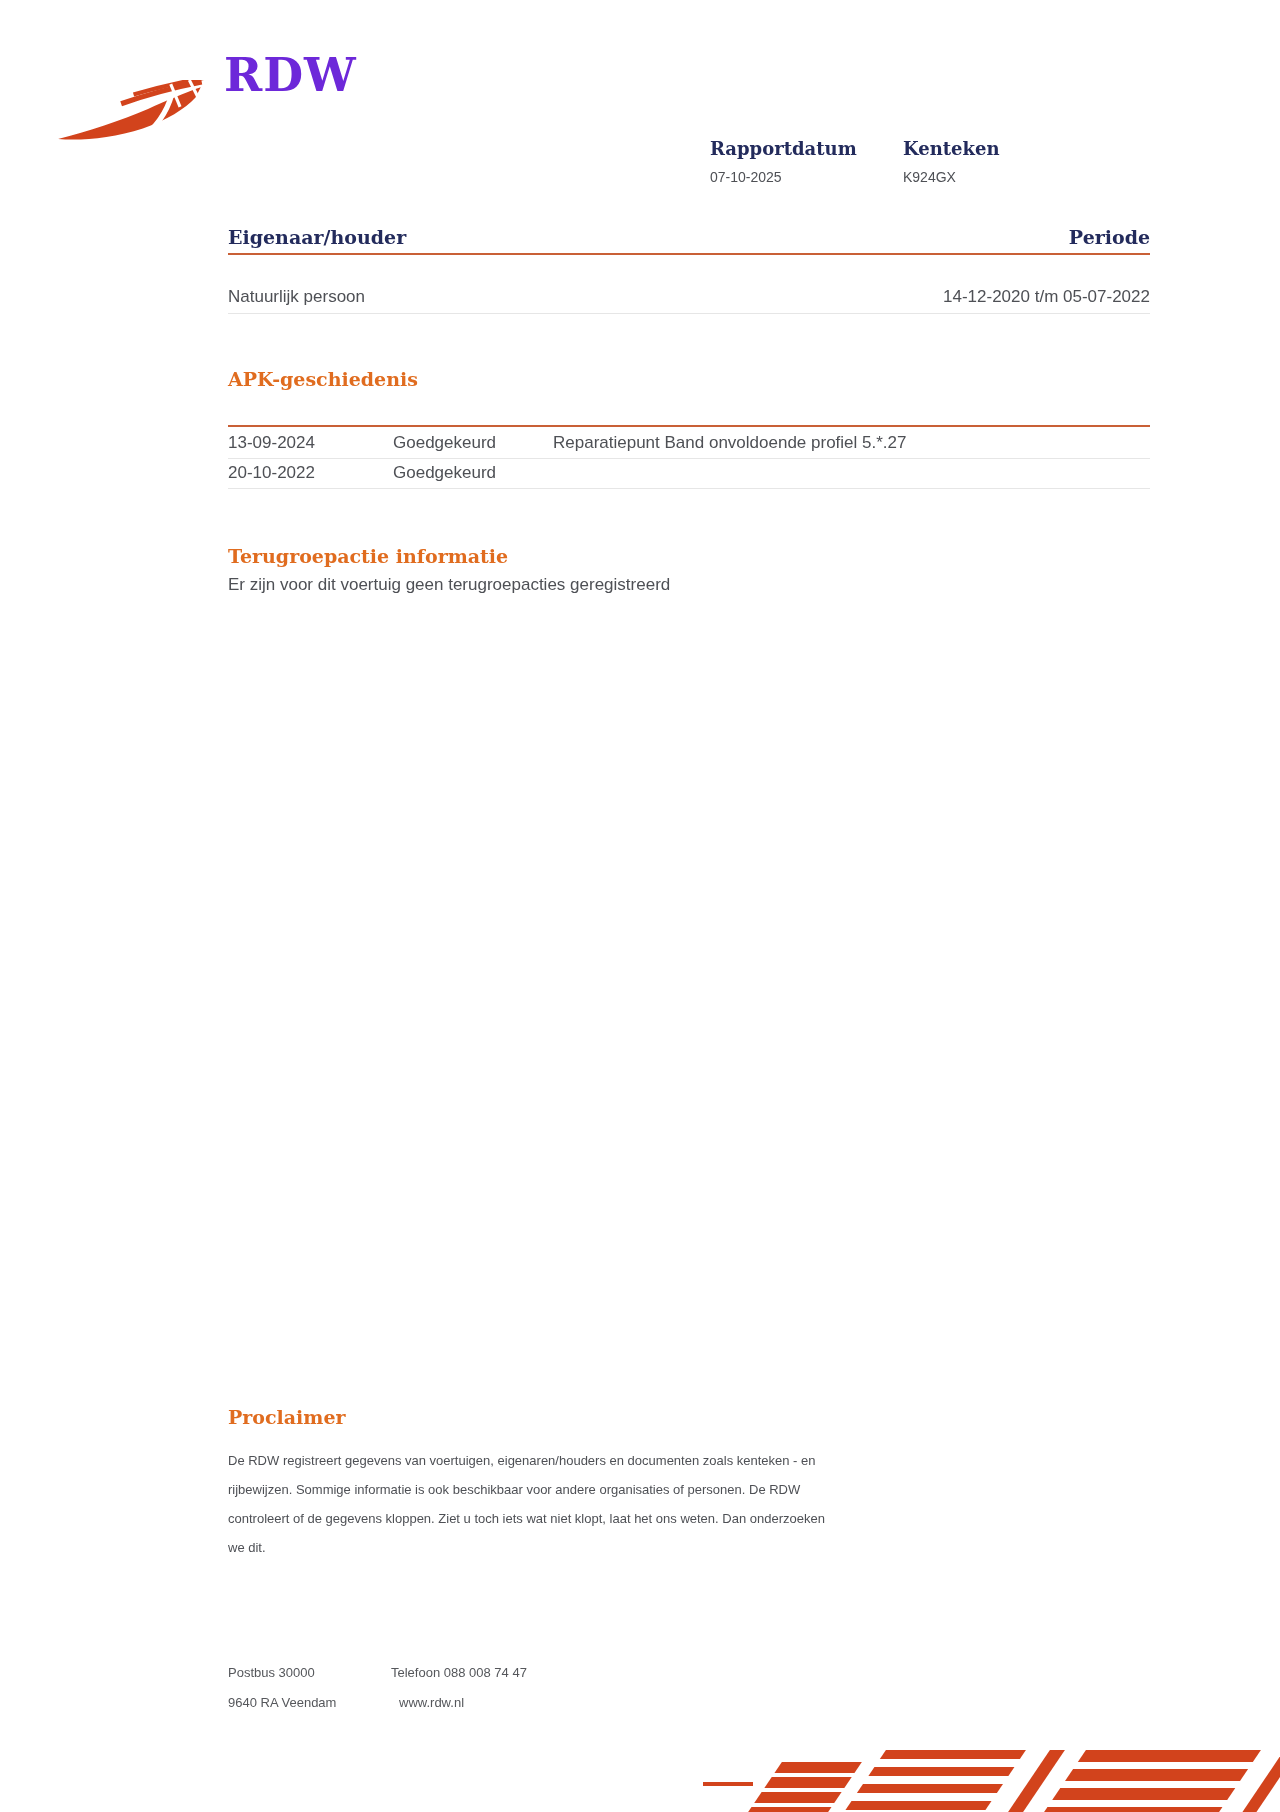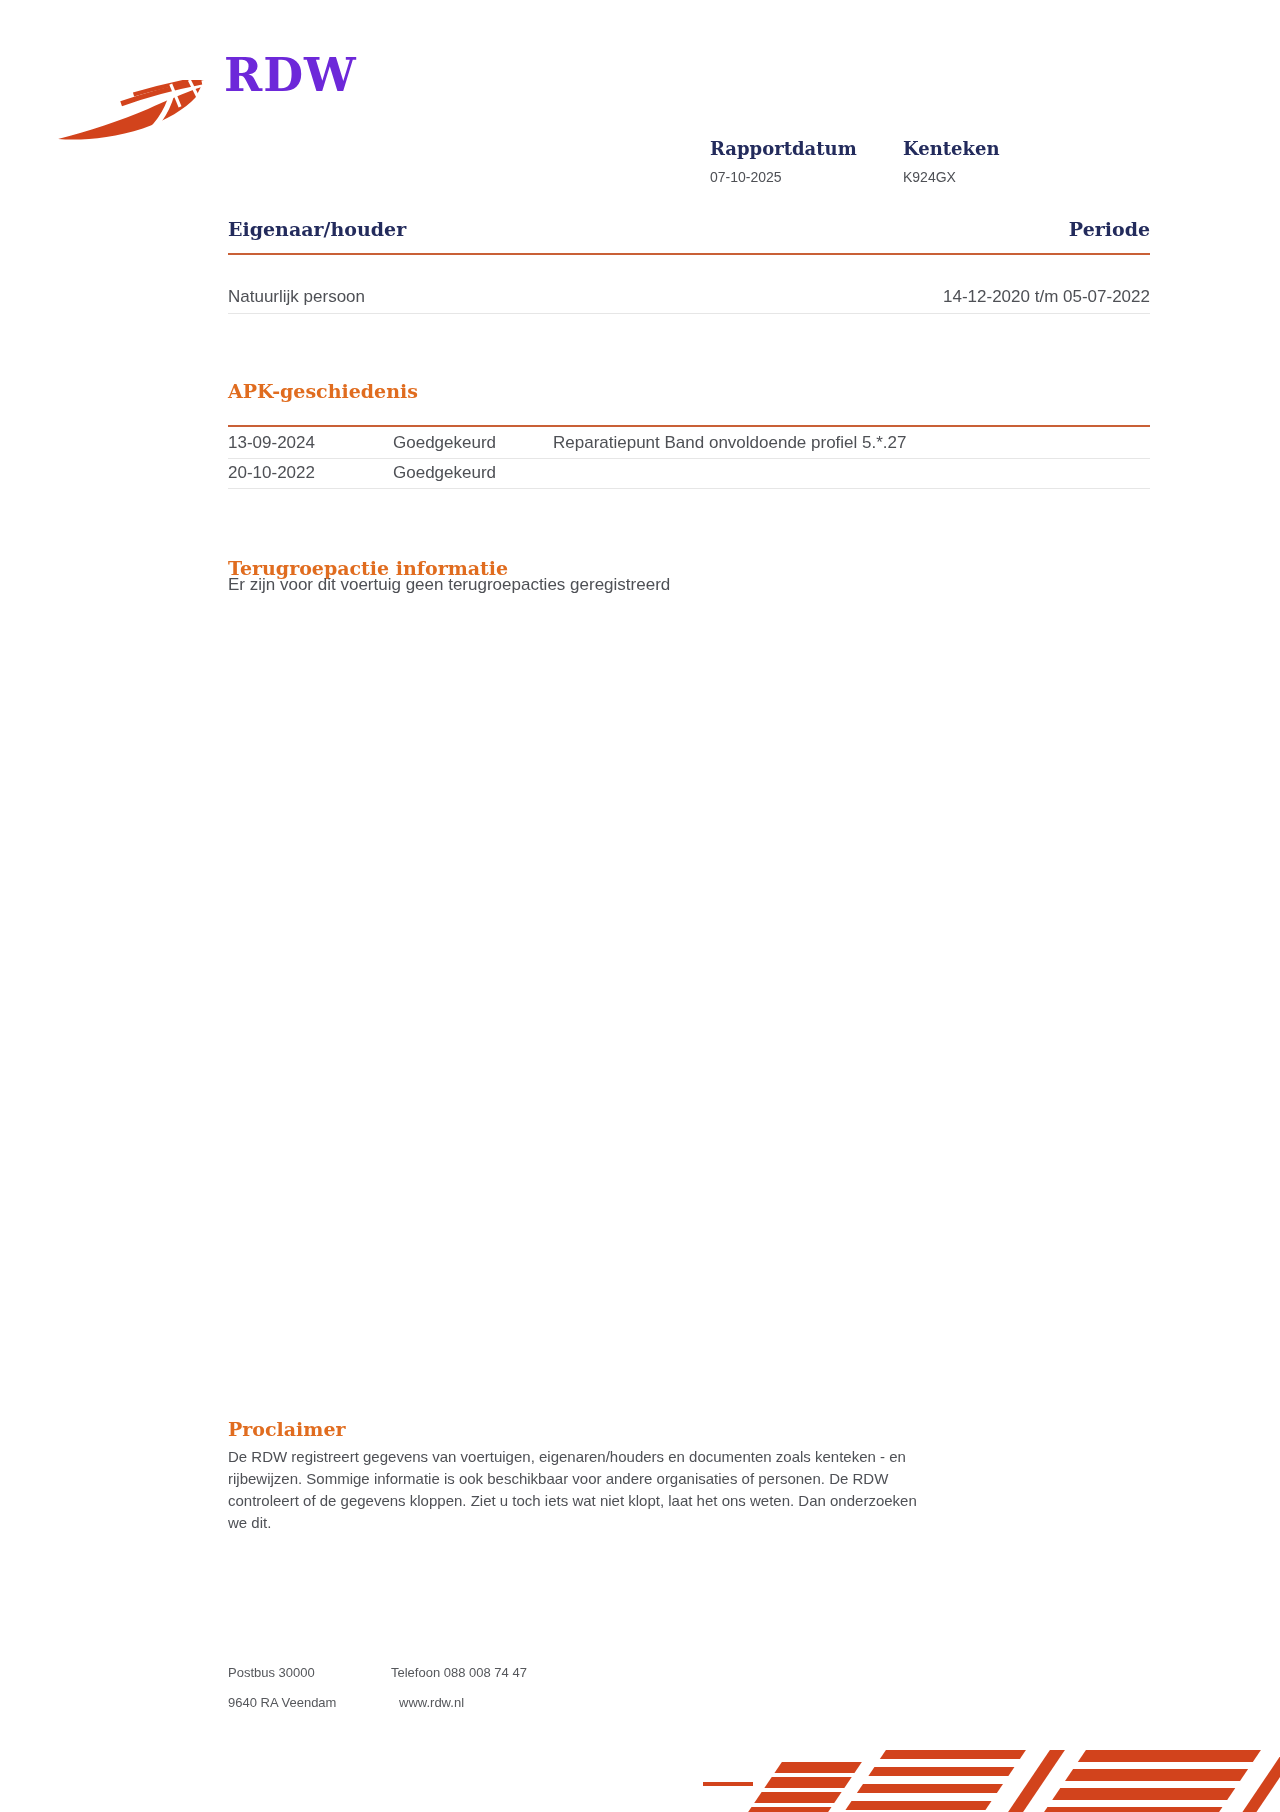--- a/index.html
+++ b/index.html
@@ -23,36 +23,36 @@
   .meta-label{top:138px;font-size:18px;color:#232b5c;}
   .meta-value{top:169px;font-size:14px;color:#4e5055;}
   .meta-col1{left:710px;}
   .meta-col2{left:903px;}
 
   
   .content-left{left:228px;}
   .content-row{left:228px;width:922px;display:flex;justify-content:space-between;}
 
   .sec-heading{font-size:19px;color:#232b5c;}
-  .orange-heading{font-size:19px;color:#e06c1f;margin-top:12px;}
+  .orange-heading{font-size:19px;color:#e06c1f;}
   .body-text{font-size:17px;color:#4e5055;}
 
   .rule-orange{left:228px;width:922px;height:2px;background:#c96036;}
   .rule-gray{left:228px;width:922px;height:1px;background:#e6e6e6;}
 
   
   .col-datum{position:absolute;left:0;}
   .col-resultaat{position:absolute;left:165px;}
   .col-opmerkingen{position:absolute;left:325px;}
   .table-row{left:228px;width:922px;height:24px;}
 
   
   .proclaimer-text{
     left:228px;top:1446px;width:930px;
-    font-size:15px;line-height:22px;color:#4e5055;
+    font-size:13px;line-height:29px;color:#4e5055;
     white-space:pre-line;
   }
 
   
   .footer-text{font-size:13px;color:#55575b;}
   .f-col1{left:228px;}
   .f-col2{left:391px;}
   .f-right{left:228px;width:922px;text-align:right;}
 
   
@@ -79,21 +79,21 @@
     </svg>
   </div>
   <div class="abs serif logo-word">RDW</div>
 
 
   <div class="abs serif meta-label meta-col1">Rapportdatum</div>
   <div class="abs sans meta-value meta-col1">07-10-2025</div>
   <div class="abs serif meta-label meta-col2">Kenteken</div>
   <div class="abs sans meta-value meta-col2">K924GX</div>
 
-  <div class="abs content-row" style="top:218px;">
+  <div class="abs content-row" style="top:226px;">
     <span class="serif sec-heading">Eigenaar/houder</span>
     <span class="serif sec-heading">Periode</span>
   </div>
   <div class="abs rule-orange" style="top:253px;"></div>
 
   <div class="abs content-row" style="top:287px;">
     <span class="sans body-text">Natuurlijk persoon</span>
     <span class="sans body-text">14-12-2020 t/m 05-07-2022</span>
   </div>
   <div class="abs rule-gray" style="top:313px;"></div>

